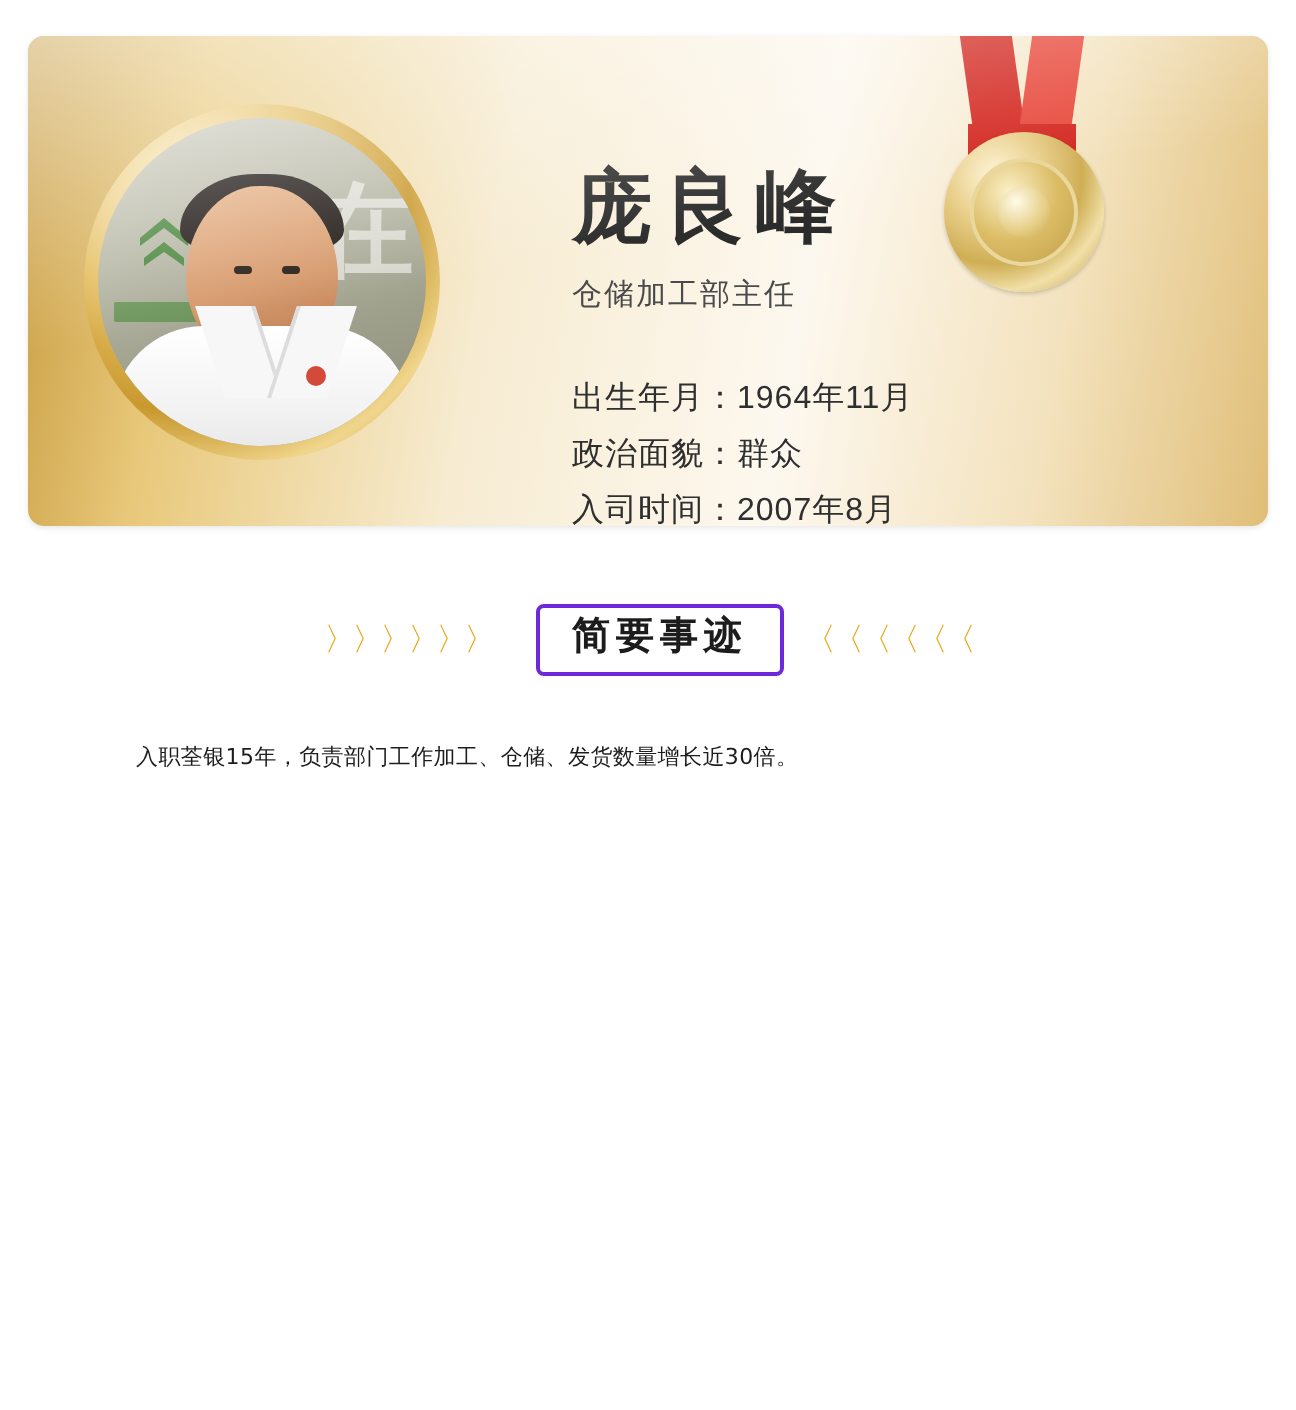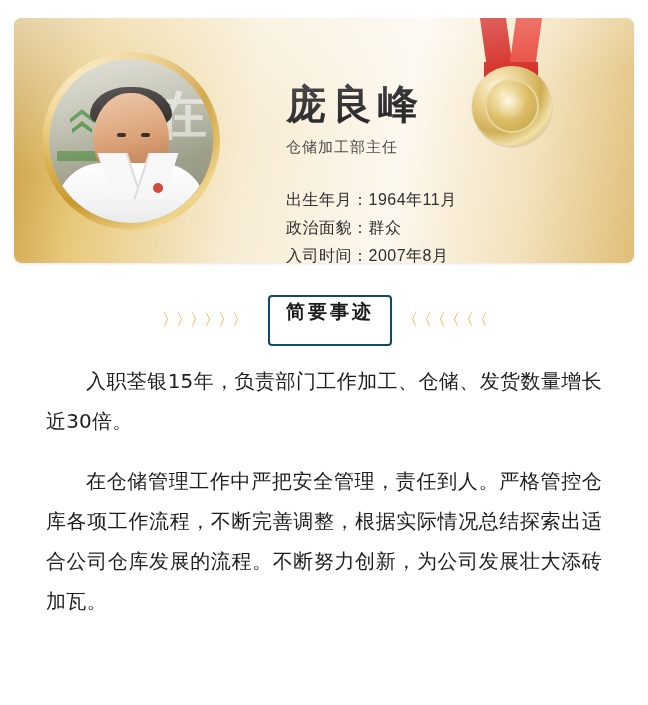--- a/index.html
+++ b/index.html
@@ -272,41 +272,41 @@
   }
   .arrows {
     color: #e8a81e;
     font-size: 16px;
     letter-spacing: -2px;
     font-family: "DejaVu Sans", sans-serif;
     line-height: 1;
   }
   .arrows.left { transform: scaleX(1); }
   .section-title-box {
-    border: 2px solid #0c4a6e;
+    border: 2px solid #6d28d9;
     border-radius: 4px;
-    padding: 5px 16px 22px 16px;
+    padding: 5px 16px 7px 16px;
     background: #ffffff;
     margin-left: 12px;
   }
   .section-title {
     font-size: 19px;
     font-weight: bold;
     color: #1c1c1c;
     letter-spacing: 3px;
     font-family: "DejaVu Serif", serif;
     line-height: 1;
   }
 
   
   .body-text {
     margin: 18px 46px 0 46px;
   }
   .para {
-    font-size: 20px;
+    font-size: 11px;
     line-height: 40px;
     color: #1d1d1d;
     text-indent: 2em;
     letter-spacing: .2px;
     text-align: justify;
     font-family: "DejaVu Sans", sans-serif;
   }
 </style>
 </head>
 <body>
@@ -362,16 +362,15 @@
   <div class="section-head">
     <span class="arrows left">〉〉〉〉〉〉</span>
     <span class="section-title-box">
       <span class="section-title">简要事迹</span>
     </span>
     <span class="arrows right">〈〈〈〈〈〈</span>
   </div>
 
   <div class="body-text">
     <p class="para">入职荃银15年，负责部门工作加工、仓储、发货数量增长近30倍。</p>
-    <p class="para">在仓储管理工作中严把安全管理，责任到人。严格管控仓库各项工作流程，不断完善调整，根据实际情况总结探索出适合公司仓库发展的流程。不断努力创新，为公司发展壮大添砖加瓦。</p>
   </div>
 
 </div>
 
 </body></html>

